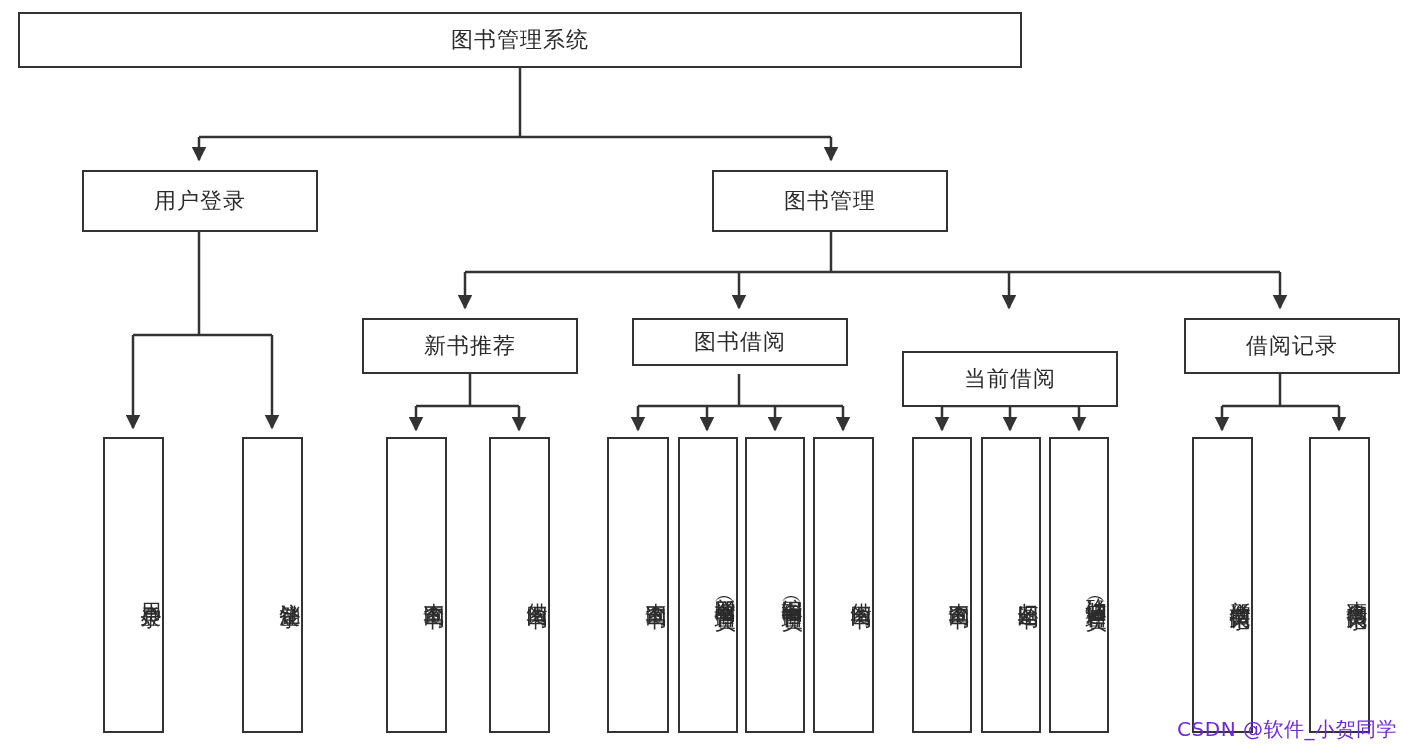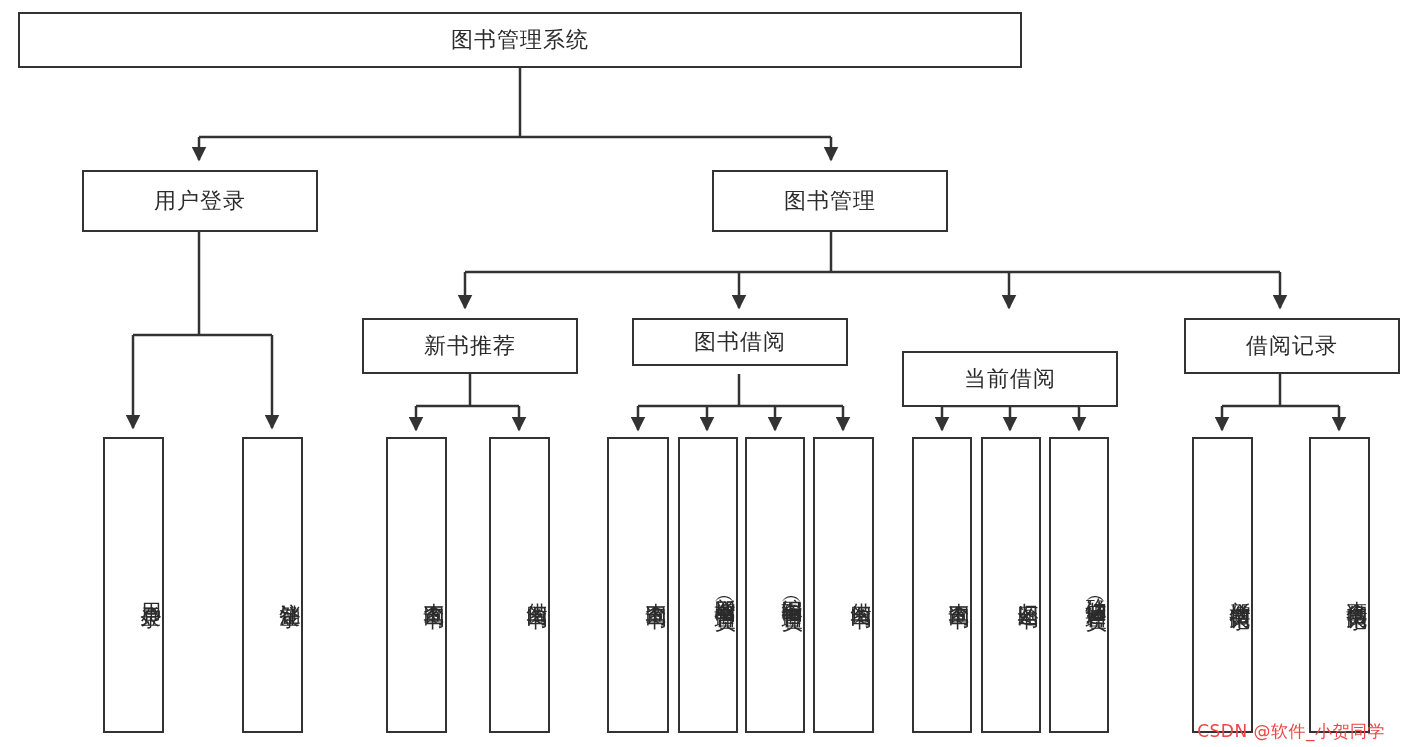--- a/index.html
+++ b/index.html
@@ -50,24 +50,24 @@
     line-height: 1.05;
   }
   .node.vert .label {
     writing-mode: vertical-rl;
     text-orientation: upright;
     display: block;
     white-space: nowrap;
   }
   .watermark {
     position: absolute;
-    right: 20px;
+    right: 8px;
     bottom: 4px;
-    font-size: 17px;
-    color: #ef4444;
+    font-size: 20px;
+    color: #6d28d9;
     letter-spacing: 0.5px;
     white-space: nowrap;
   }
 </style>
 </head>
 <body>
 
 <div id="canvas">
 
   <svg class="connectors" viewBox="0 0 1405 747">

